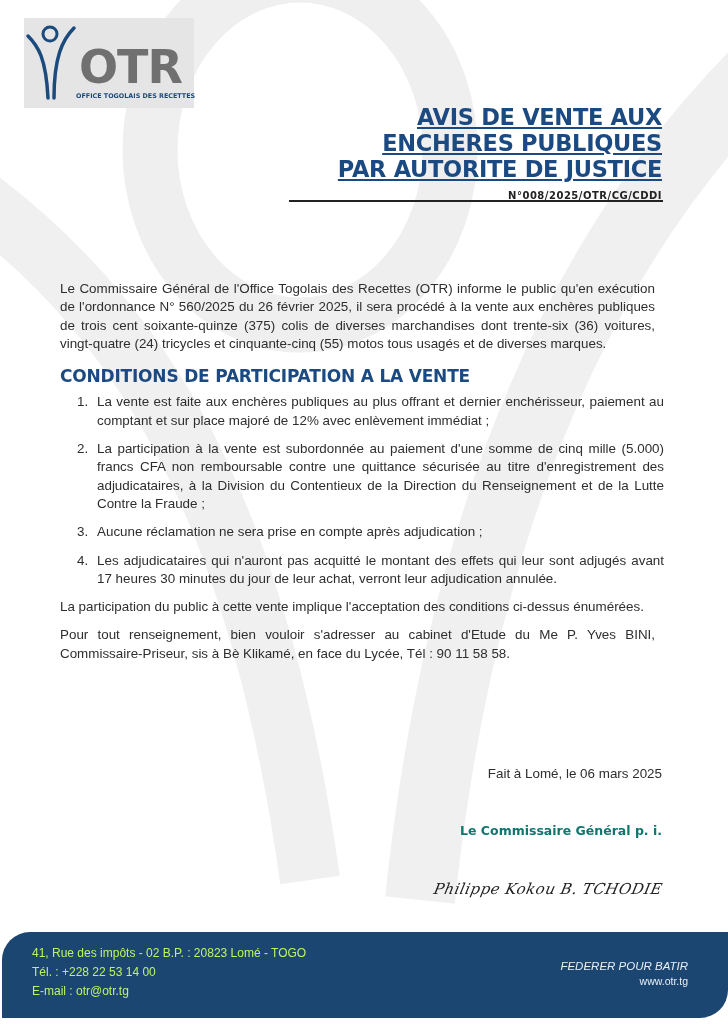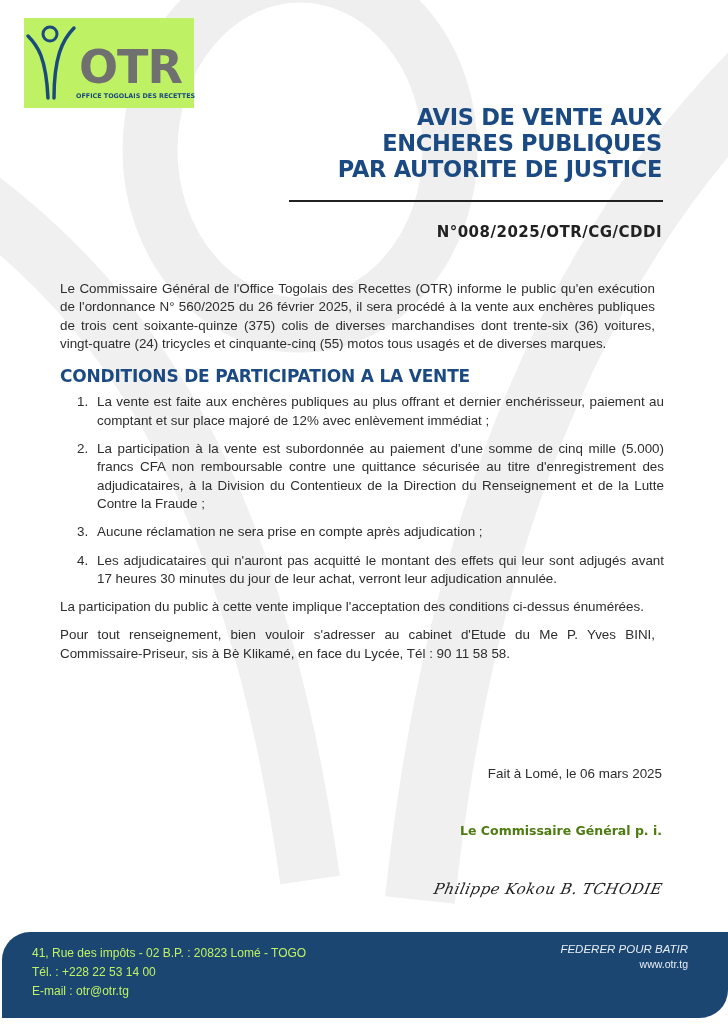--- a/index.html
+++ b/index.html
@@ -1,53 +1,53 @@
 <!DOCTYPE html>
 <html><head>
 <meta charset="utf-8">
 <style>
   html, body { margin:0; padding:0; }
   body { width:728px; height:1024px; background:#ffffff; position:relative; overflow:hidden;
          font-family:"Liberation Sans", sans-serif; color:#2b2b2b; }
   .watermark { position:absolute; left:0; top:0; width:728px; height:1024px; z-index:0; }
   .page { position:absolute; left:0; top:0; width:728px; height:1024px; z-index:1; }
 
-  .logo { position:absolute; left:24px; top:18px; width:170px; height:90px; background:#bef264; }
+  .logo { position:absolute; left:24px; top:18px; width:170px; height:90px; background:#e5e5e5; }
   .logo svg { position:absolute; left:0; top:0; }
   .logo-otr { position:absolute; left:55px; top:26px; font-family:"DejaVu Sans", sans-serif; font-weight:bold;
               font-size:46px; color:#707070; letter-spacing:-1px; line-height:46px; }
   .logo-sub { position:absolute; left:52px; top:74px; font-family:"DejaVu Sans", sans-serif; font-weight:bold;
               font-size:6.4px; color:#1b4a7d; white-space:nowrap; }
 
   .title { position:absolute; right:66px; top:104px; text-align:right; font-family:"DejaVu Sans", sans-serif;
            font-weight:bold; color:#1b4a82; font-size:22.5px; line-height:26px; letter-spacing:-0.3px; }
-  .title div { white-space:nowrap; }
+  .title div { white-space:nowrap;text-decoration:underline; }
   .rule { position:absolute; left:289px; top:200px; width:374px; height:1.5px; background:#222; }
-  .ref { position:absolute; right:66px; top:223px; font-family:"DejaVu Sans", sans-serif; font-weight:bold;
-         font-size:15px; color:#222; letter-spacing:0.5px; }
+  .ref { position:absolute; right:66px; top:190px; font-family:"DejaVu Sans", sans-serif; font-weight:bold;
+         font-size:10px; color:#222; letter-spacing:0.5px; }
 
   .body { position:absolute; left:60px; top:280px; width:604px; font-size:13.4px; line-height:18.3px; color:#2e2e2e; }
   .body p { margin:0 9px 10px 0; text-align:justify; }
   .section { font-family:"DejaVu Sans", sans-serif; font-weight:bold; color:#1b4a82; font-size:17px;
              margin:14px 0 8px 0; letter-spacing:-0.2px; white-space:nowrap; }
   .conds { margin:0 0 8px 0; padding:0; list-style:none; }
   .conds li { position:relative; padding-left:32px; margin-bottom:10px; text-align:justify; margin-left:5px; }
   .conds .num { position:absolute; left:12px; top:0; }
 
   .place { position:absolute; right:66px; top:766px; font-size:13.4px; color:#2e2e2e; }
   .signer { position:absolute; right:66px; top:823px; font-family:"DejaVu Sans", sans-serif; font-weight:bold;
-            font-size:12.5px; color:#4d7c0f; }
+            font-size:12.5px; color:#0f766e; }
   .sig { position:absolute; right:66px; top:880px; font-family:"DejaVu Serif", serif; font-style:italic;
          font-size:15px; color:#222; letter-spacing:0.5px; transform:skewX(-12deg); }
 
   .footer { position:absolute; left:2px; top:932px; width:726px; height:86px; background:#1b4672;
             border-radius:28px 0 28px 0; }
   .f-left { position:absolute; left:30px; top:12px; color:#bef264; font-size:12px; line-height:19px; }
   .f-right { position:absolute; right:40px; top:10px; text-align:right; color:#e8eef5; }
-  .f-motto { font-style:italic; font-size:11.5px; line-height:15px; }
+  .f-motto { font-style:italic; font-size:11.5px; line-height:15px;margin-top:17px; }
   .f-web { font-size:10.5px; line-height:14px; }
 </style>
 </head>
 <body>
 
 <svg class="watermark" viewBox="0 0 728 1024" width="728" height="1024">
 
   <ellipse cx="300" cy="150" rx="150" ry="175" fill="none" stroke="#efefef" stroke-width="55"></ellipse>
 
   <path d="M -20 200 C 150 330, 260 520, 310 880" fill="none" stroke="#f0f0f0" stroke-width="60"></path>

